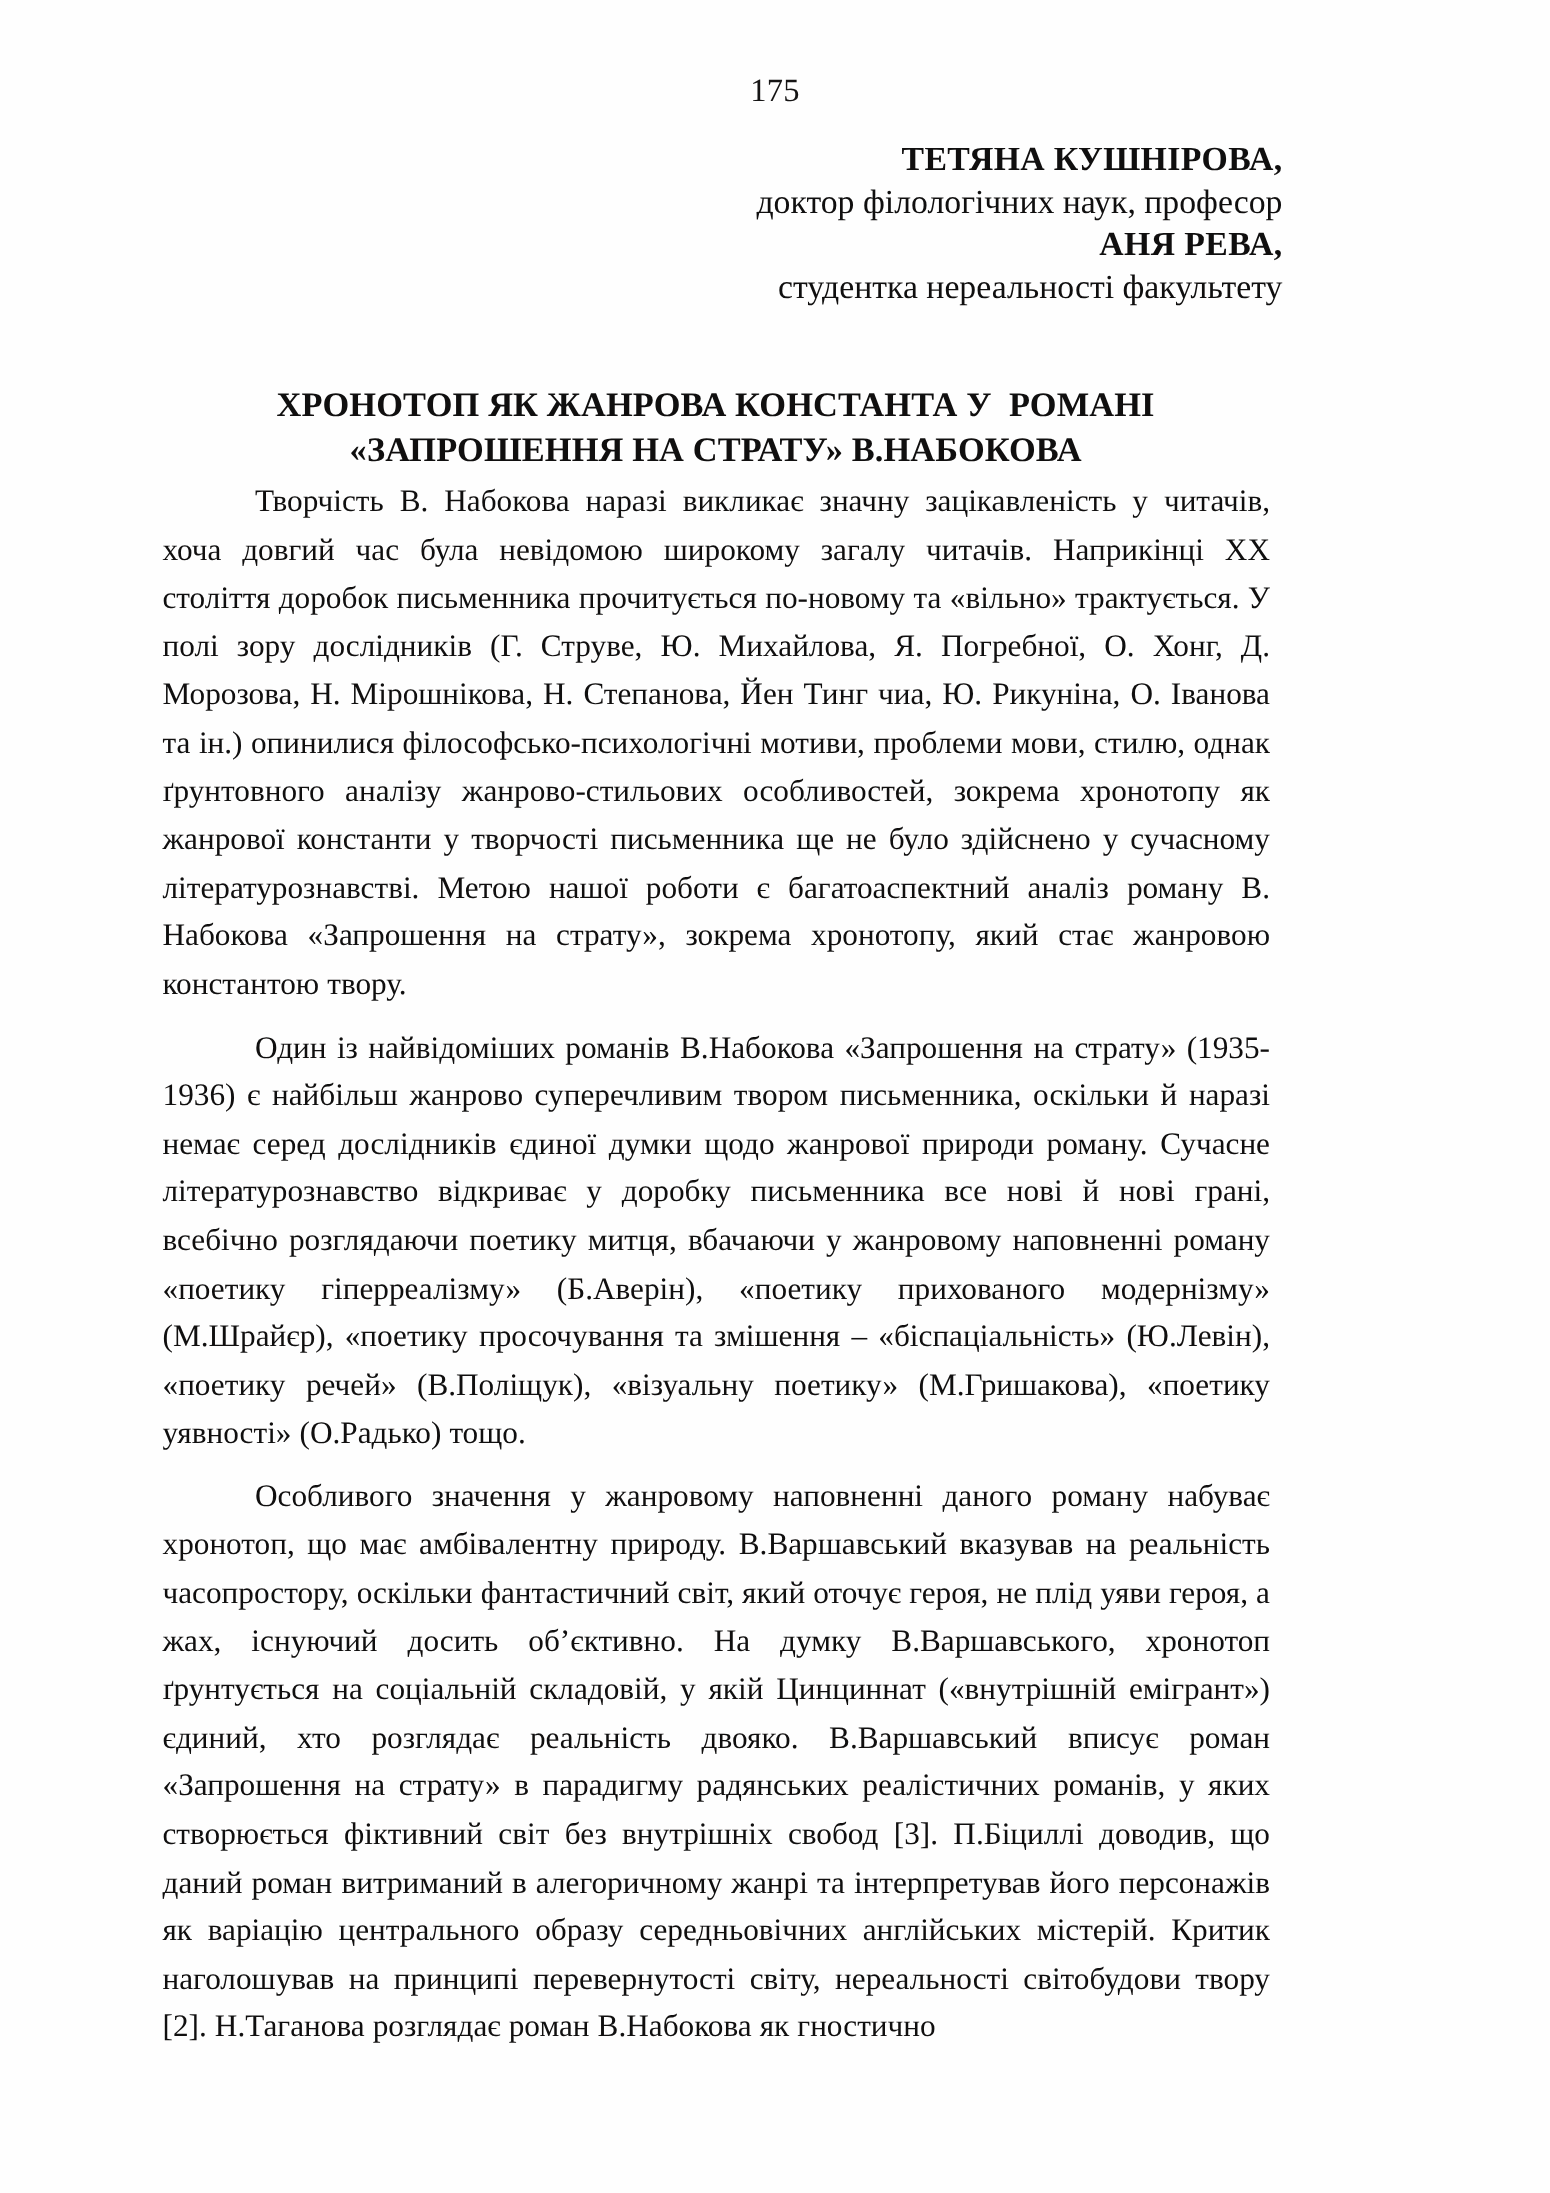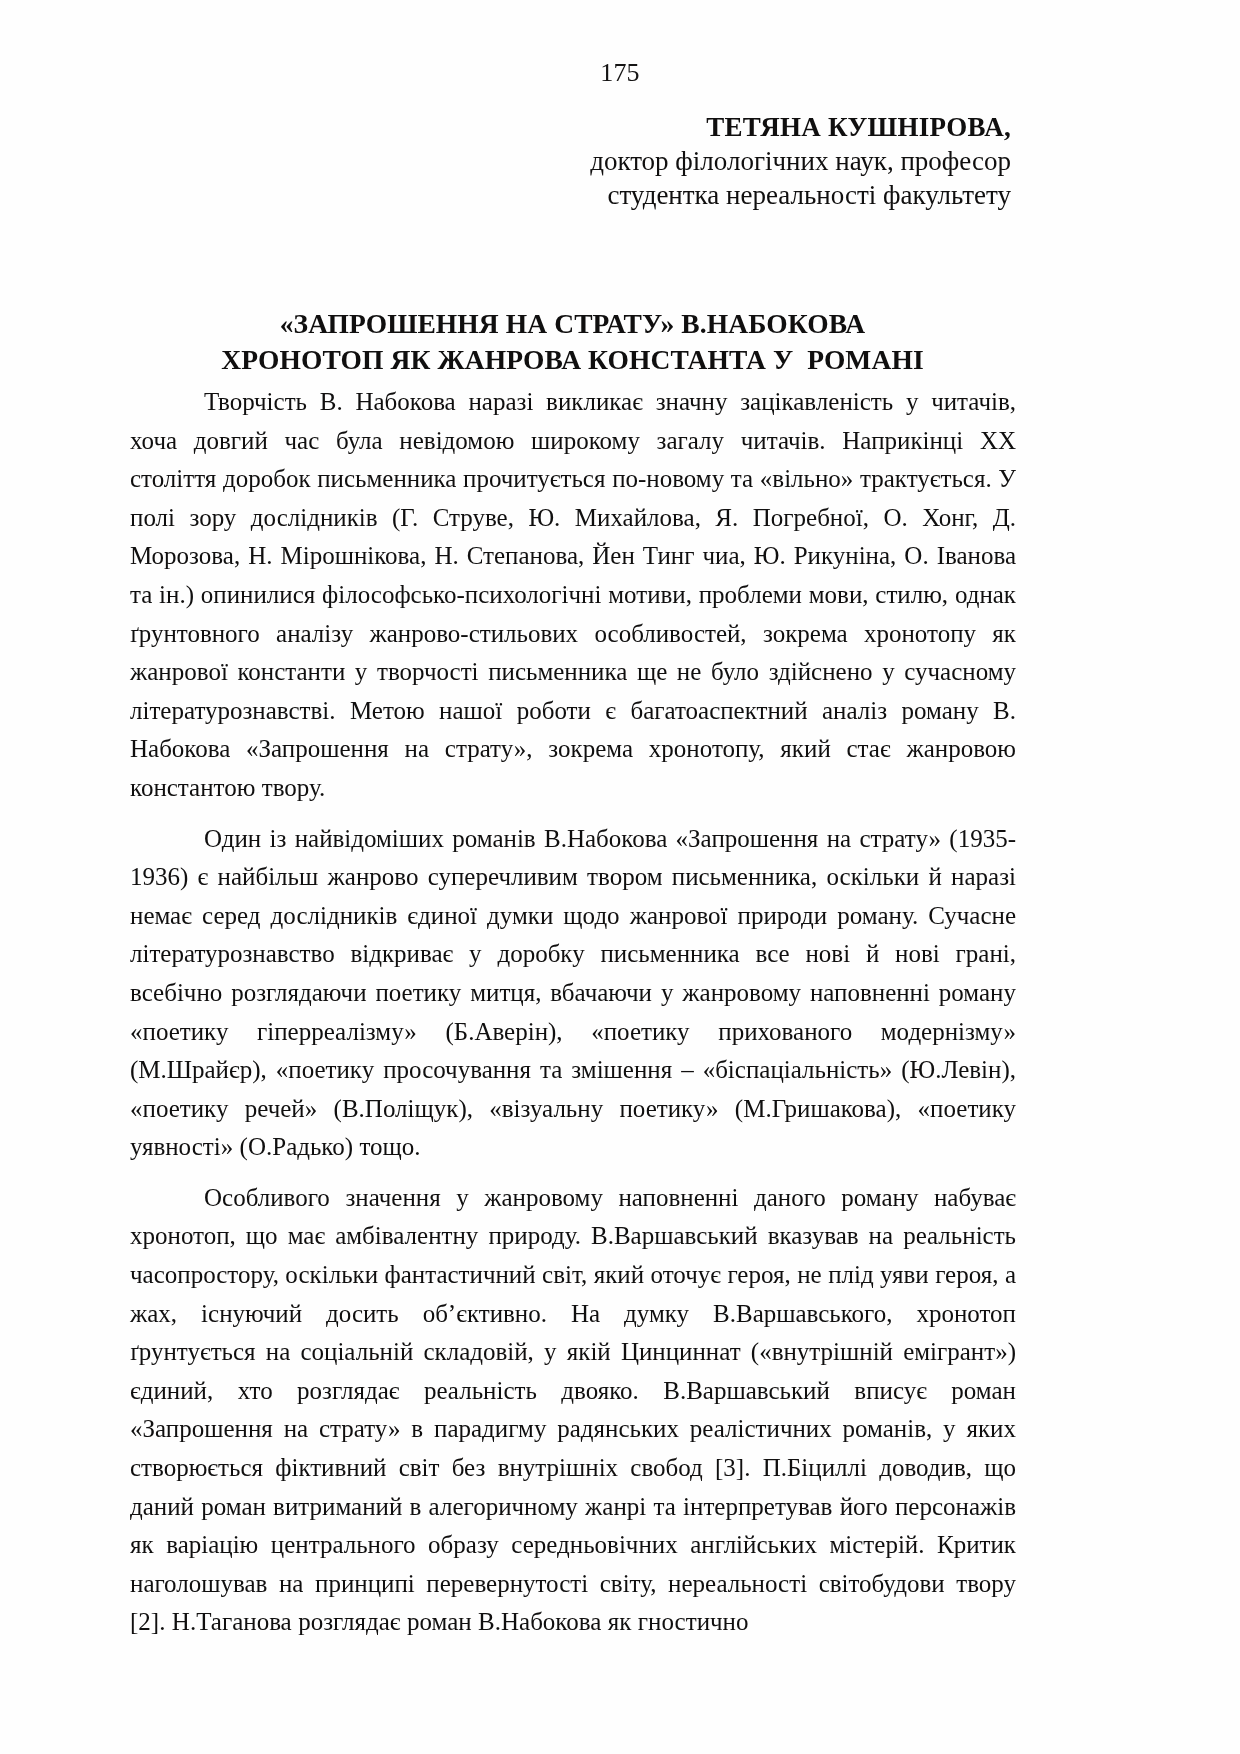--- a/index.html
+++ b/index.html
@@ -33,21 +33,21 @@
     font-size: 26px;
     line-height: 1;
     letter-spacing: 0.2px;
     color: #151414;
   }
 
   
   .byline {
     position: absolute;
     top: 110px;
-    left: 126px;
+    left: 141px;
     width: 885px;
     text-align: right;
   }
   .byline div {
     font-size: 27px;
     line-height: 1.265;
     white-space: nowrap;
   }
   .author-name {
     font-weight: bold;
@@ -102,26 +102,27 @@
 </head>
 <body>
 
 <div class="page">
 
   <div class="folio">175</div>
 
   <div class="byline">
     <div class="author-name">ТЕТЯНА КУШНІРОВА,</div>
     <div class="author-role">доктор філологічних наук, професор</div>
+    <div class="author-name">АНЯ РЕВА,</div>
     <div class="author-role">студентка нереальності факультету</div>
   </div>
 
   <h1 class="title">
+    <span>ХРОНОТОП ЯК ЖАНРОВА КОНСТАНТА У  РОМАНІ</span>
     <span>«ЗАПРОШЕННЯ НА СТРАТУ» В.НАБОКОВА</span>
-    <span>ХРОНОТОП ЯК ЖАНРОВА КОНСТАНТА У  РОМАНІ</span>
   </h1>
 
   <div class="body-text">
     <p class="para">Творчість В. Набокова наразі викликає значну зацікавленість у читачів, хоча довгий час  була невідомою широкому загалу читачів. Наприкінці ХХ століття доробок письменника прочитується по-новому та «вільно» трактується. У полі зору дослідників (Г. Струве, Ю. Михайлова, Я. Погребної, О. Хонг, Д. Морозова, Н. Мірошнікова, Н. Степанова, Йен Тинг чиа, Ю. Рикуніна, О. Іванова та ін.) опинилися філософсько-психологічні мотиви, проблеми мови, стилю, однак ґрунтовного аналізу жанрово-стильових особливостей, зокрема хронотопу як жанрової константи у творчості письменника ще не було здійснено у сучасному літературознавстві. Метою нашої роботи є багатоаспектний аналіз роману В. Набокова «Запрошення на страту», зокрема хронотопу, який стає жанровою константою твору.</p>
     <p class="para">Один із найвідоміших романів В.Набокова «Запрошення на страту» (1935-1936) є найбільш жанрово суперечливим твором письменника, оскільки й наразі немає серед дослідників єдиної думки щодо жанрової природи роману. Сучасне літературознавство відкриває у доробку письменника все нові й нові грані, всебічно розглядаючи поетику митця, вбачаючи у жанровому наповненні роману «поетику гіперреалізму» (Б.Аверін), «поетику прихованого модернізму» (М.Шрайєр), «поетику просочування та змішення – «біспаціальність» (Ю.Левін), «поетику речей» (В.Поліщук), «візуальну поетику» (М.Гришакова), «поетику уявності» (О.Радько) тощо.</p>
     <p class="para">Особливого значення у жанровому наповненні даного роману набуває хронотоп, що має амбівалентну природу. В.Варшавський вказував на реальність часопростору, оскільки фантастичний світ, який оточує героя, не плід уяви героя, а жах, існуючий досить об’єктивно. На думку В.Варшавського, хронотоп ґрунтується на соціальній складовій, у якій Цинциннат («внутрішній емігрант») єдиний, хто розглядає реальність двояко. В.Варшавський вписує роман «Запрошення на страту» в парадигму радянських реалістичних романів, у яких створюється фіктивний світ без внутрішніх свобод [3]. П.Біциллі доводив, що даний роман витриманий в алегоричному жанрі та інтерпретував його персонажів як варіацію центрального образу середньовічних англійських містерій. Критик наголошував на принципі перевернутості світу, нереальності світобудови твору   [2]. Н.Таганова розглядає роман В.Набокова як гностично</p>
   </div>
 
 </div>
 

